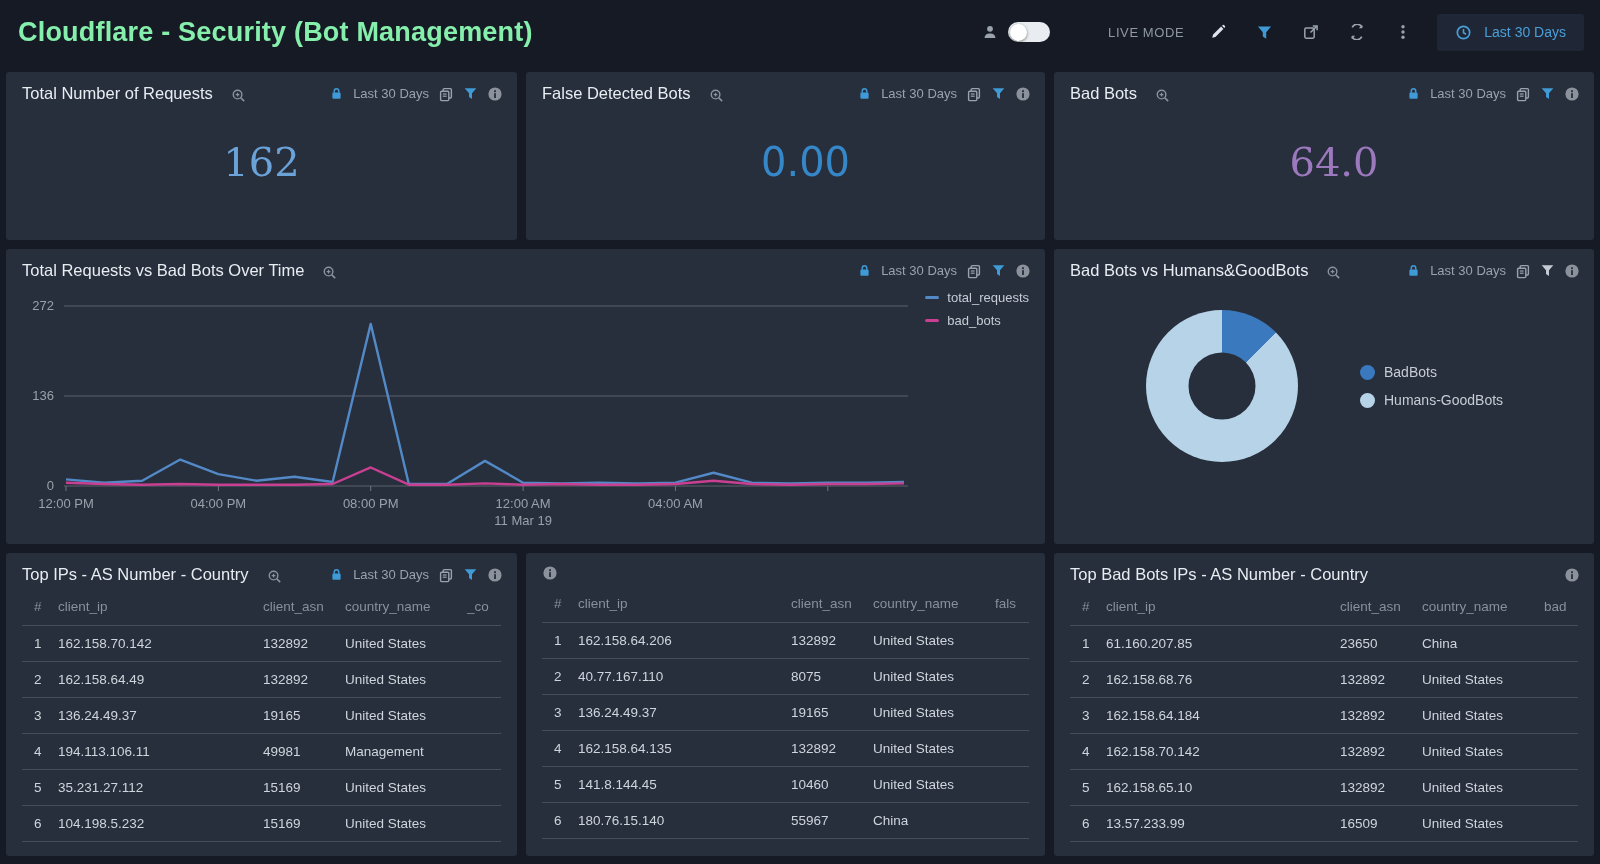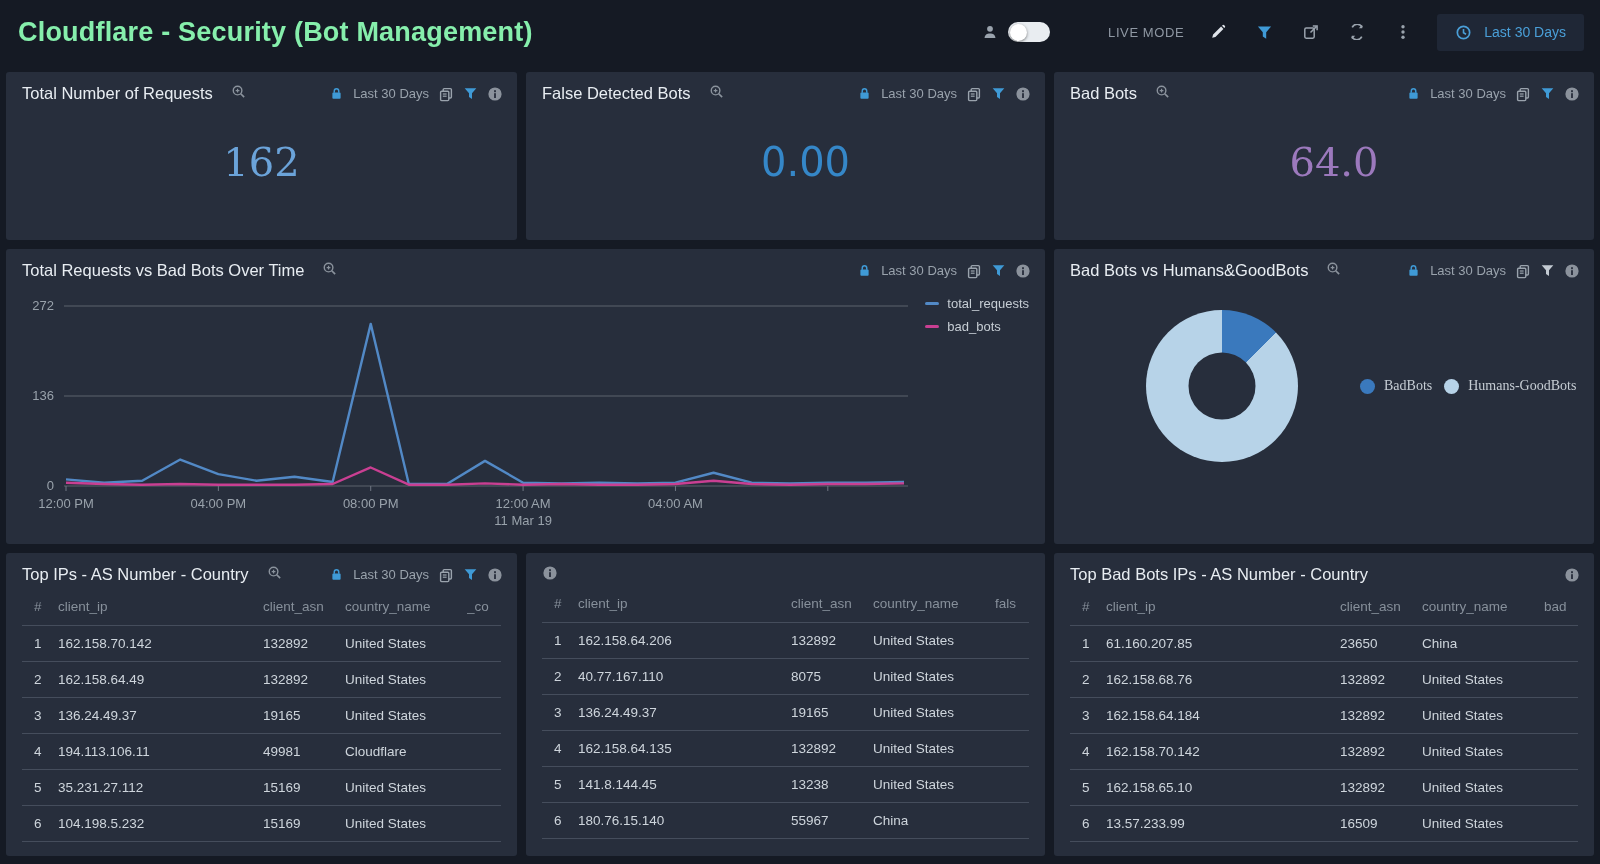--- a/index.html
+++ b/index.html
@@ -17,45 +17,45 @@
   .hbtn { background:none; border:none; cursor:pointer; padding:4px; display:flex; align-items:center; }
   .time-btn { display:flex; align-items:center; gap:12px; background:#1f2736; border:none; border-radius:3px; padding:10px 18px; cursor:pointer; }
   .time-btn span { font-size:14px; color:#4a9fd8; }
 
   
   .content { padding:8px 6px; display:grid; grid-template-columns:511px 519px 1fr; grid-template-rows:168px 295px 303px; gap:9px; }
   .panel { background:#272e3c; border-radius:3px; position:relative; overflow:hidden; }
   .span2 { grid-column:1 / 3; }
 
   .panel-head { display:flex; align-items:center; justify-content:space-between; padding:12px 14px 4px 16px; }
-  .p-title-wrap { display:flex; align-items:flex-start; gap:18px; min-width:0; }
+  .p-title-wrap { display:flex; align-items:flex-end; gap:18px; min-width:0; }
   .p-title { font-size:16.5px; font-weight:500; color:#e8edf2; white-space:nowrap; }
   .p-meta { display:flex; align-items:center; gap:9px; flex-shrink:0; }
   .p-range { font-size:13px; color:#99a2ac; }
 
   
   .count-value { height:110px; display:flex; align-items:center; justify-content:center; font-size:40px;text-align:center; }
   .serif-num { font-family:"DejaVu Serif",serif; }
   .sans-num  { font-family:"DejaVu Sans",sans-serif;padding-left:40px; }
 
   
   .chart-wrap { position:relative; margin:2px 16px 0 16px; }
-  .legend { position:absolute; top:10px; right:0; display:flex; flex-direction:column; gap:8px; }
+  .legend { position:absolute; top:4px; right:0; display:flex; flex-direction:column; gap:8px; }
   .legend-item { display:flex; align-items:center; gap:8px; }
   .legend-dash { width:14px; height:3px; border-radius:2px; }
   .legend-label { font-size:13px; color:#c6cdd4; }
   .pie-legend-item { display:flex; align-items:center; gap:9px; }
   .legend-dot { width:15px; height:15px; border-radius:50%; }
 
   
   .donut-body { display:flex; align-items:center; margin-top:26px; }
   .donut { width:152px; height:152px; border-radius:50%; margin-left:92px; position:relative; }
   .donut::after { content:""; position:absolute; left:50%; top:50%; width:67px; height:67px; border-radius:50%;
                   background:#272e3c; transform:translate(-50%,-50%); }
-  .pie-legend { margin-left:62px; display:flex; flex-direction:row; gap:12px;font-family:Liberation Serif, serif; }
+  .pie-legend { margin-left:62px; display:flex; flex-direction:column; gap:12px; }
 
   
   table { border-collapse:collapse; width:calc(100% - 32px); margin:4px 16px 0 16px; table-layout:fixed; }
   th { font-size:13.5px; font-weight:500; color:#87909b; text-align:left; padding:7px 0 11px 0; white-space:nowrap; overflow:hidden; }
   td { font-size:13.5px; color:#ced5dc; border-top:1px solid #454d5c; padding:10px 0; white-space:nowrap; overflow:hidden; }
   tr.last td { border-bottom:1px solid #454d5c; }
   .col-num { padding-left:12px; }
 
   svg text { font-family:"Liberation Sans",sans-serif; }
 </style>
@@ -405,21 +405,21 @@
             <td class="col-num">3</td>
             <td>136.24.49.37</td>
             <td>19165</td>
             <td>United States</td>
             <td></td>
           </tr>
           <tr>
             <td class="col-num">4</td>
             <td>194.113.106.11</td>
             <td>49981</td>
-            <td>Cloudflare</td>
+            <td>Management</td>
             <td></td>
           </tr>
           <tr>
             <td class="col-num">5</td>
             <td>35.231.27.112</td>
             <td>15169</td>
             <td>United States</td>
             <td></td>
           </tr>
           <tr class="last">
@@ -483,21 +483,21 @@
           <tr>
             <td class="col-num">4</td>
             <td>162.158.64.135</td>
             <td>132892</td>
             <td>United States</td>
             <td></td>
           </tr>
           <tr>
             <td class="col-num">5</td>
             <td>141.8.144.45</td>
-            <td>13238</td>
+            <td>10460</td>
             <td>United States</td>
             <td></td>
           </tr>
           <tr class="last">
             <td class="col-num">6</td>
             <td>180.76.15.140</td>
             <td>55967</td>
             <td>China</td>
             <td></td>
           </tr>

